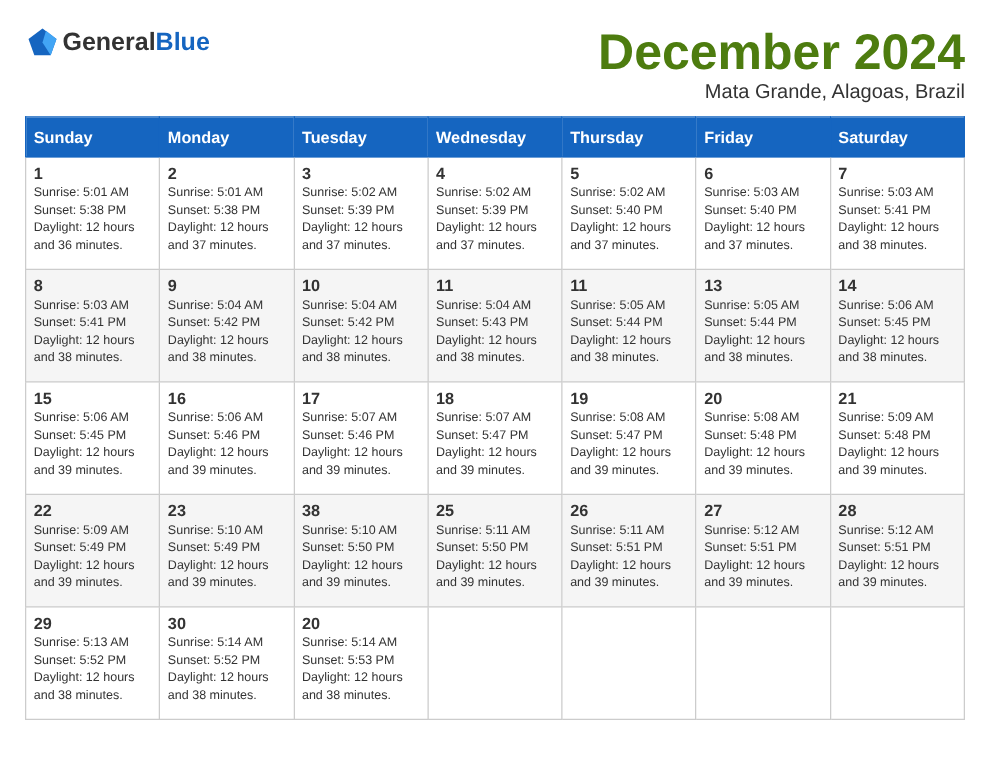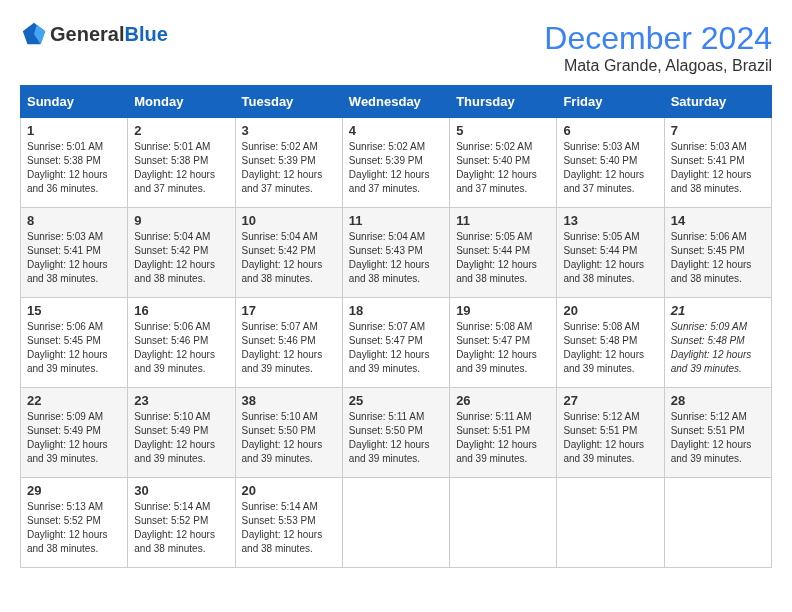--- a/index.html
+++ b/index.html
@@ -33,23 +33,23 @@
     .logo-blue { color: #1565c0; }
     .logo-icon {
       width: 28px;
       height: 28px;
       margin-right: 2px;
     }
     .title-section {
       text-align: right;
     }
     .month-title {
-      font-size: 32px;
-      font-weight: normal;
-      color: #3b82f6;
+      font-size: 40px;
+      font-weight: bold;
+      color: #4d7c0f;
     }
     .location {
       font-size: 16px;
       color: #333;
     }
     .calendar {
       width: 100%;
       border-collapse: collapse;
       border: 1px solid #ccc;
     }
@@ -203,21 +203,21 @@
           <div class="day-info">Sunrise: 5:07 AM<br>Sunset: 5:47 PM<br>Daylight: 12 hours and 39 minutes.</div>
         </td>
         <td style="background: rgb(255, 255, 255);">
           <span class="day-number">19</span>
           <div class="day-info">Sunrise: 5:08 AM<br>Sunset: 5:47 PM<br>Daylight: 12 hours and 39 minutes.</div>
         </td>
         <td style="background: rgb(255, 255, 255);">
           <span class="day-number">20</span>
           <div class="day-info">Sunrise: 5:08 AM<br>Sunset: 5:48 PM<br>Daylight: 12 hours and 39 minutes.</div>
         </td>
-        <td style="background: rgb(255, 255, 255); font-style: italic;">
+        <td style="background: rgb(255, 255, 255);">
           <span class="day-number">21</span>
           <div class="day-info">Sunrise: 5:09 AM<br>Sunset: 5:48 PM<br>Daylight: 12 hours and 39 minutes.</div>
         </td>
       </tr>
       <tr>
         <td style="background: rgb(245, 245, 245);">
           <span class="day-number">22</span>
           <div class="day-info">Sunrise: 5:09 AM<br>Sunset: 5:49 PM<br>Daylight: 12 hours and 39 minutes.</div>
         </td>
         <td style="background: rgb(245, 245, 245);">

